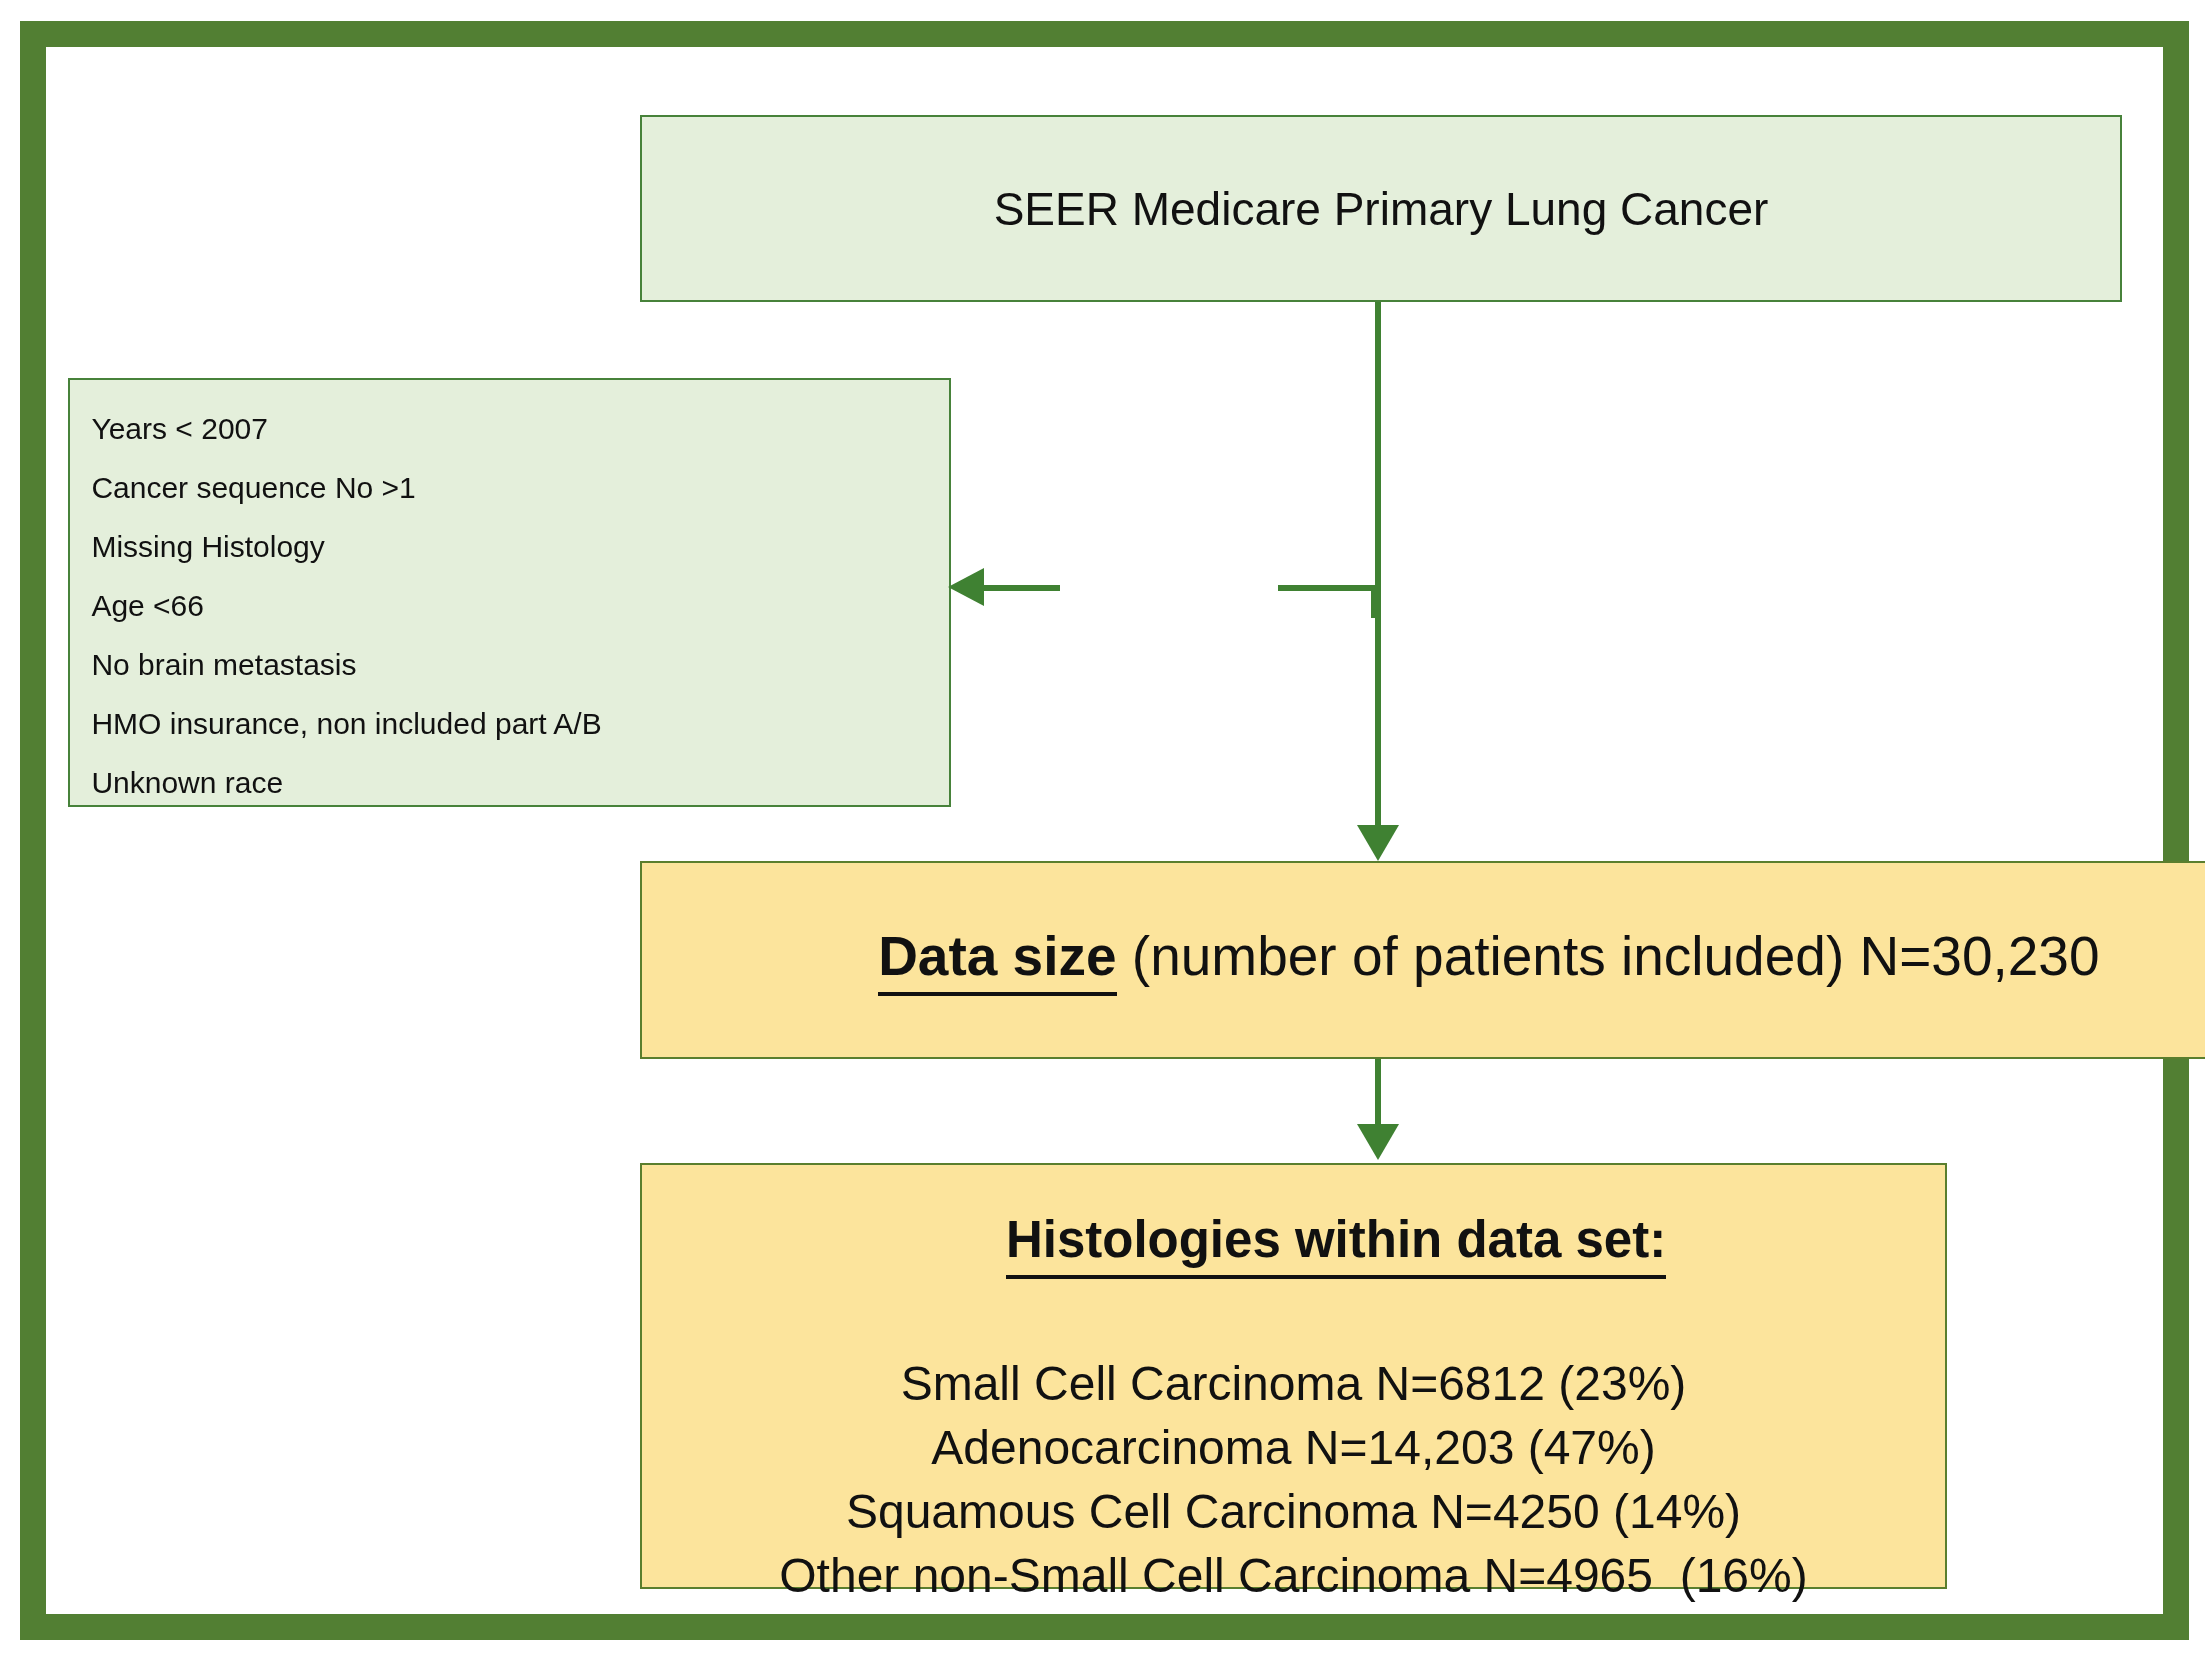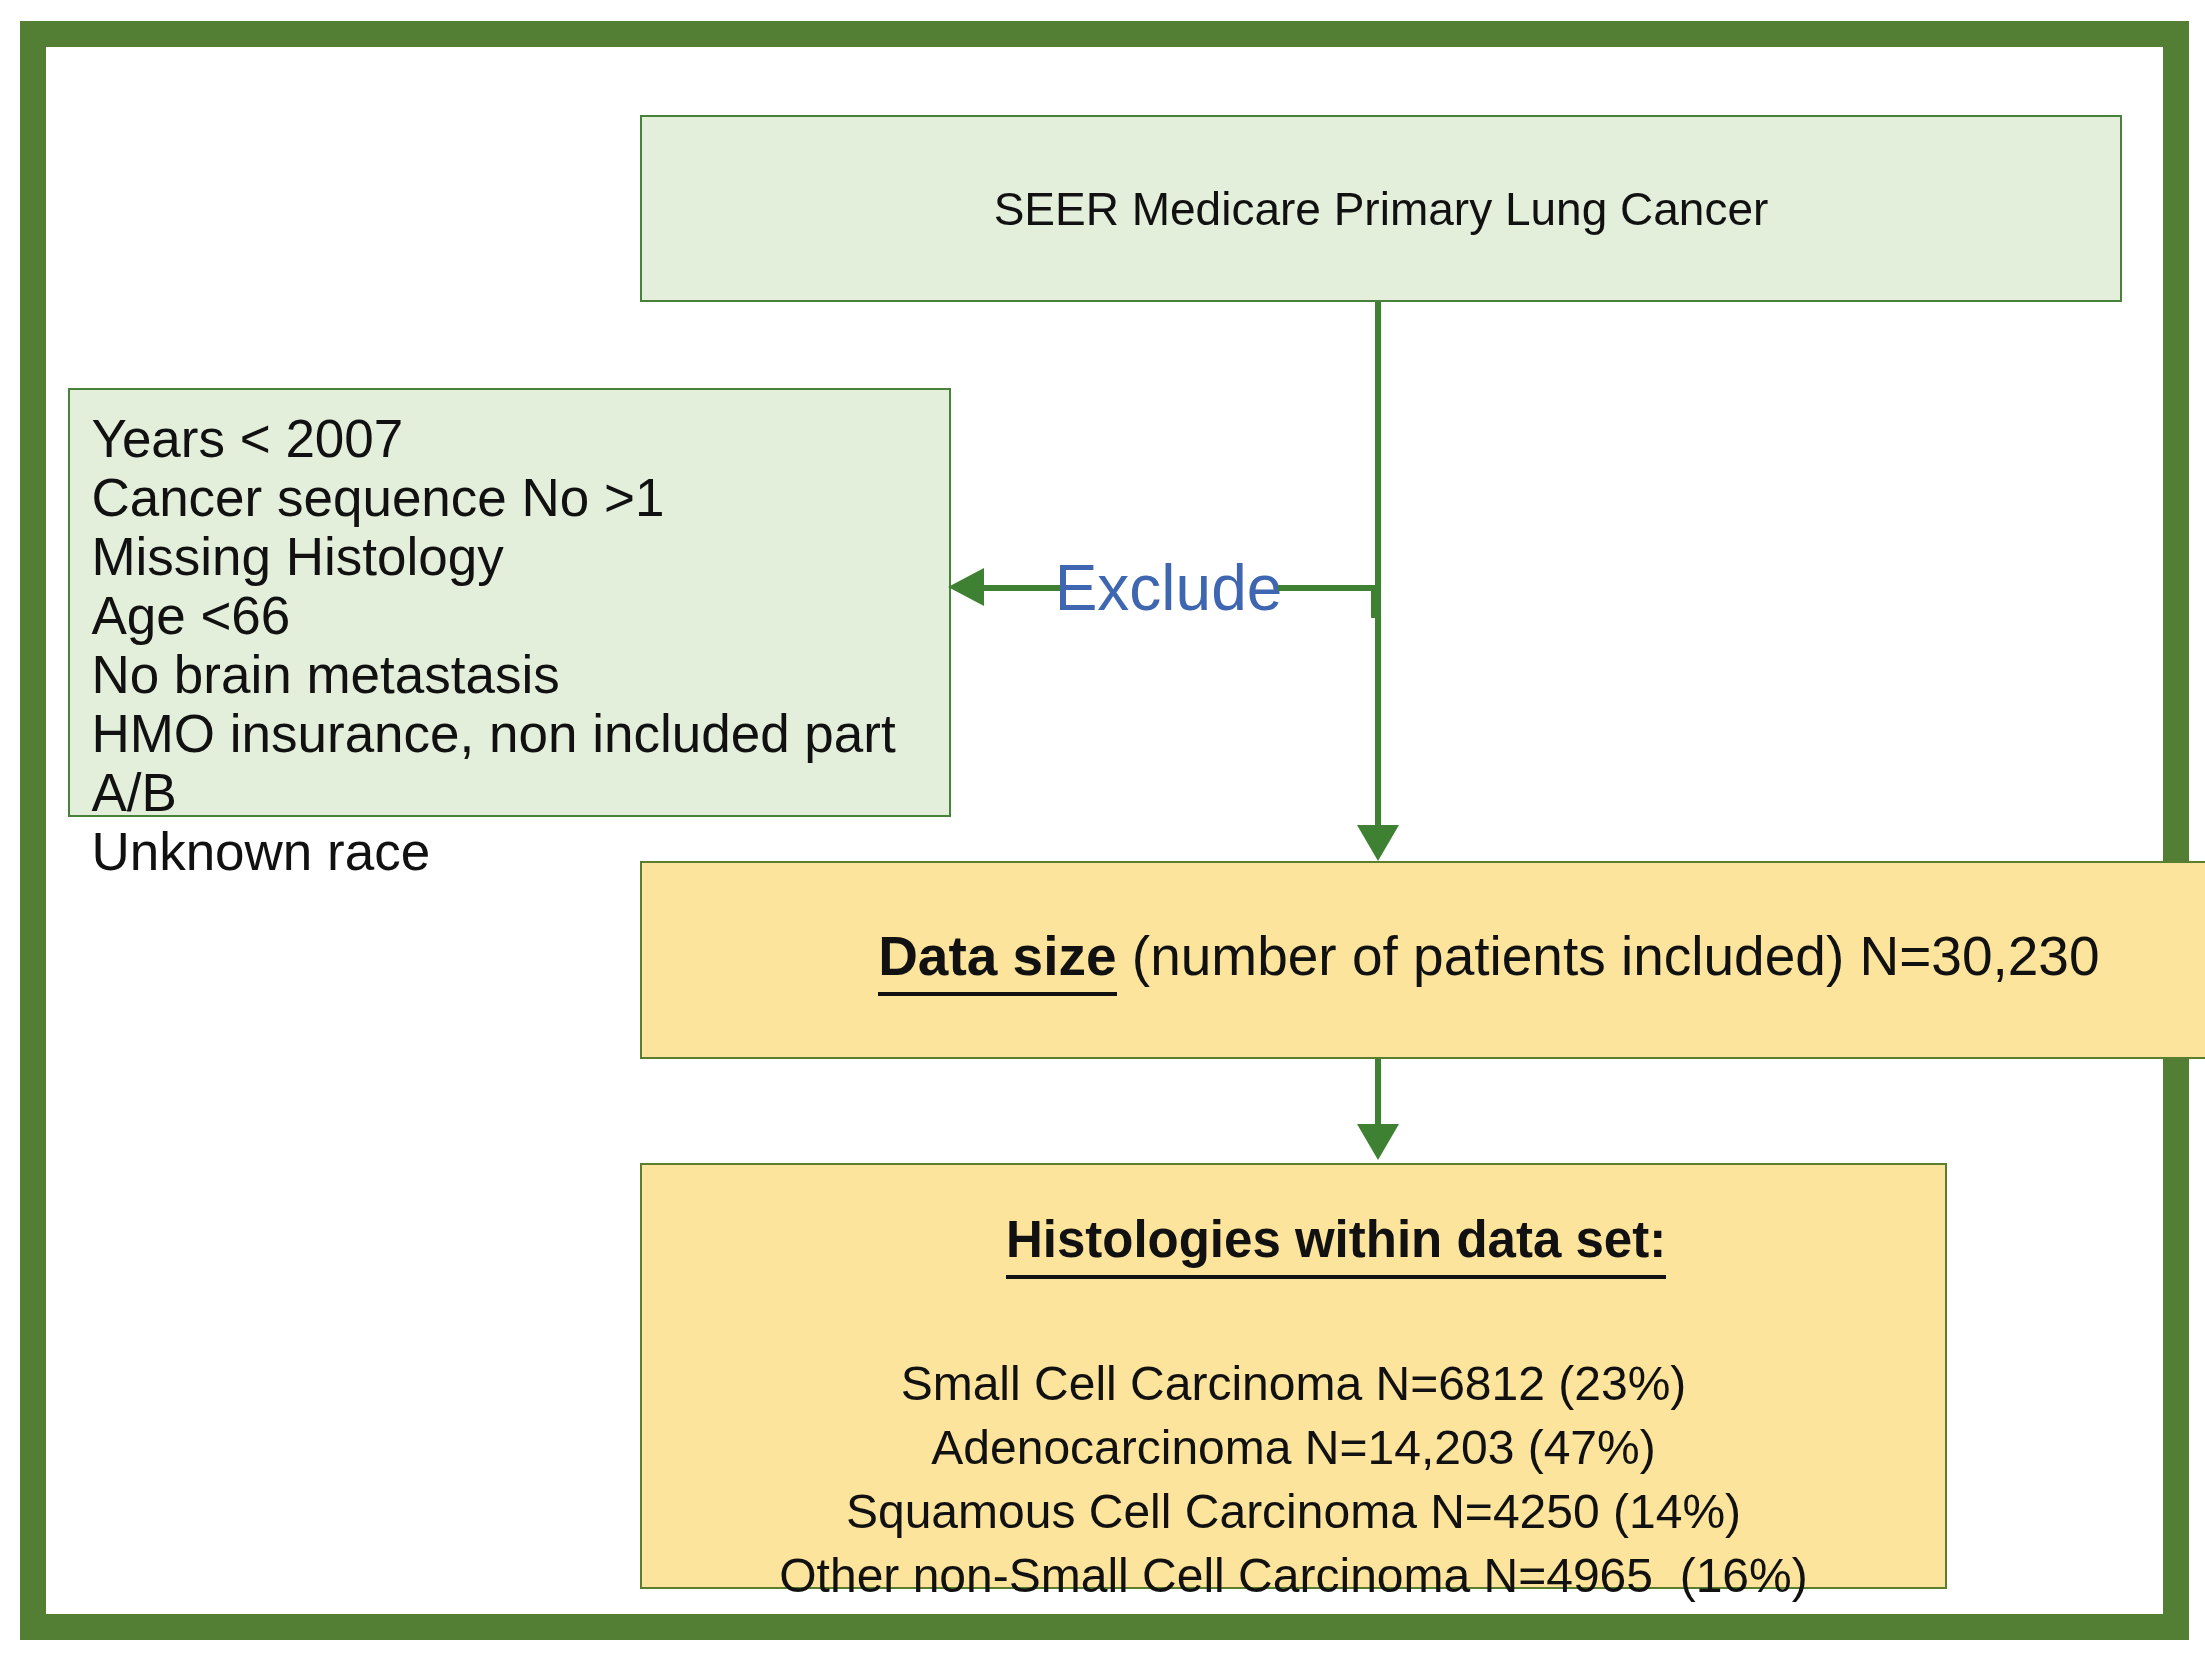--- a/index.html
+++ b/index.html
@@ -26,23 +26,23 @@
   }
   .yellow-node{
     background:#fce49c;border:2px solid #5a7e2e;
   }
   .center-text{align-items:center;text-align:right;}
   .node .line{white-space:pre-wrap;}
   
   #top-box{left:640px;top:115px;width:1482px;height:187px;font-size:46px;line-height:62px;}
   
   #exclusion-box{
-    left:68px;top:388px;width:883px;height:429px;
+    left:68px;top:378px;width:883px;height:429px;
     justify-content:flex-start;align-items:flex-start;text-align:left;
-    padding:19.4px 10.2px 0 21.4px;font-size:53px;line-height:59px;
+    padding:19.4px 10.2px 0 21.4px;font-size:30px;line-height:59px;
   }
   
   #data-size-box{left:640px;top:861px;width:1606px;height:198px;font-size:55px;}
   .u-bold{
     font-weight:bold;display:inline-block;
     border-bottom:4.6px solid #111;padding-bottom:3.1px;
   }
   
   #histology-box{left:640px;top:1163px;width:1307px;height:426px;font-size:48px;line-height:64px;}
   #histology-box .hdr{font-size:51px;margin-bottom:9.2px;}
@@ -93,21 +93,20 @@
     <div class="line">HMO insurance, non included part A/B</div>
     <div class="line">Unknown race</div>
   </div>
 
   <div id="vline-1" class="vline"></div>
   <div id="arrowhead-1" class="arrow-down"></div>
   <div id="tick-1" class="tick"></div>
 
   <div id="arrowhead-exclude" class="arrow-left"></div>
   <div id="hline-a" class="hline"></div>
-  <div id="exclude-label">Exclude</div>
   <div id="hline-b" class="hline"></div>
 
   <div id="data-size-box" class="node yellow-node center-text">
     <div class="line">
       <span class="u-bold">Data size</span><span> (number of patients included) N=30,230</span>
     </div>
   </div>
 
   <div id="vline-2" class="vline"></div>
   <div id="arrowhead-2" class="arrow-down"></div>

